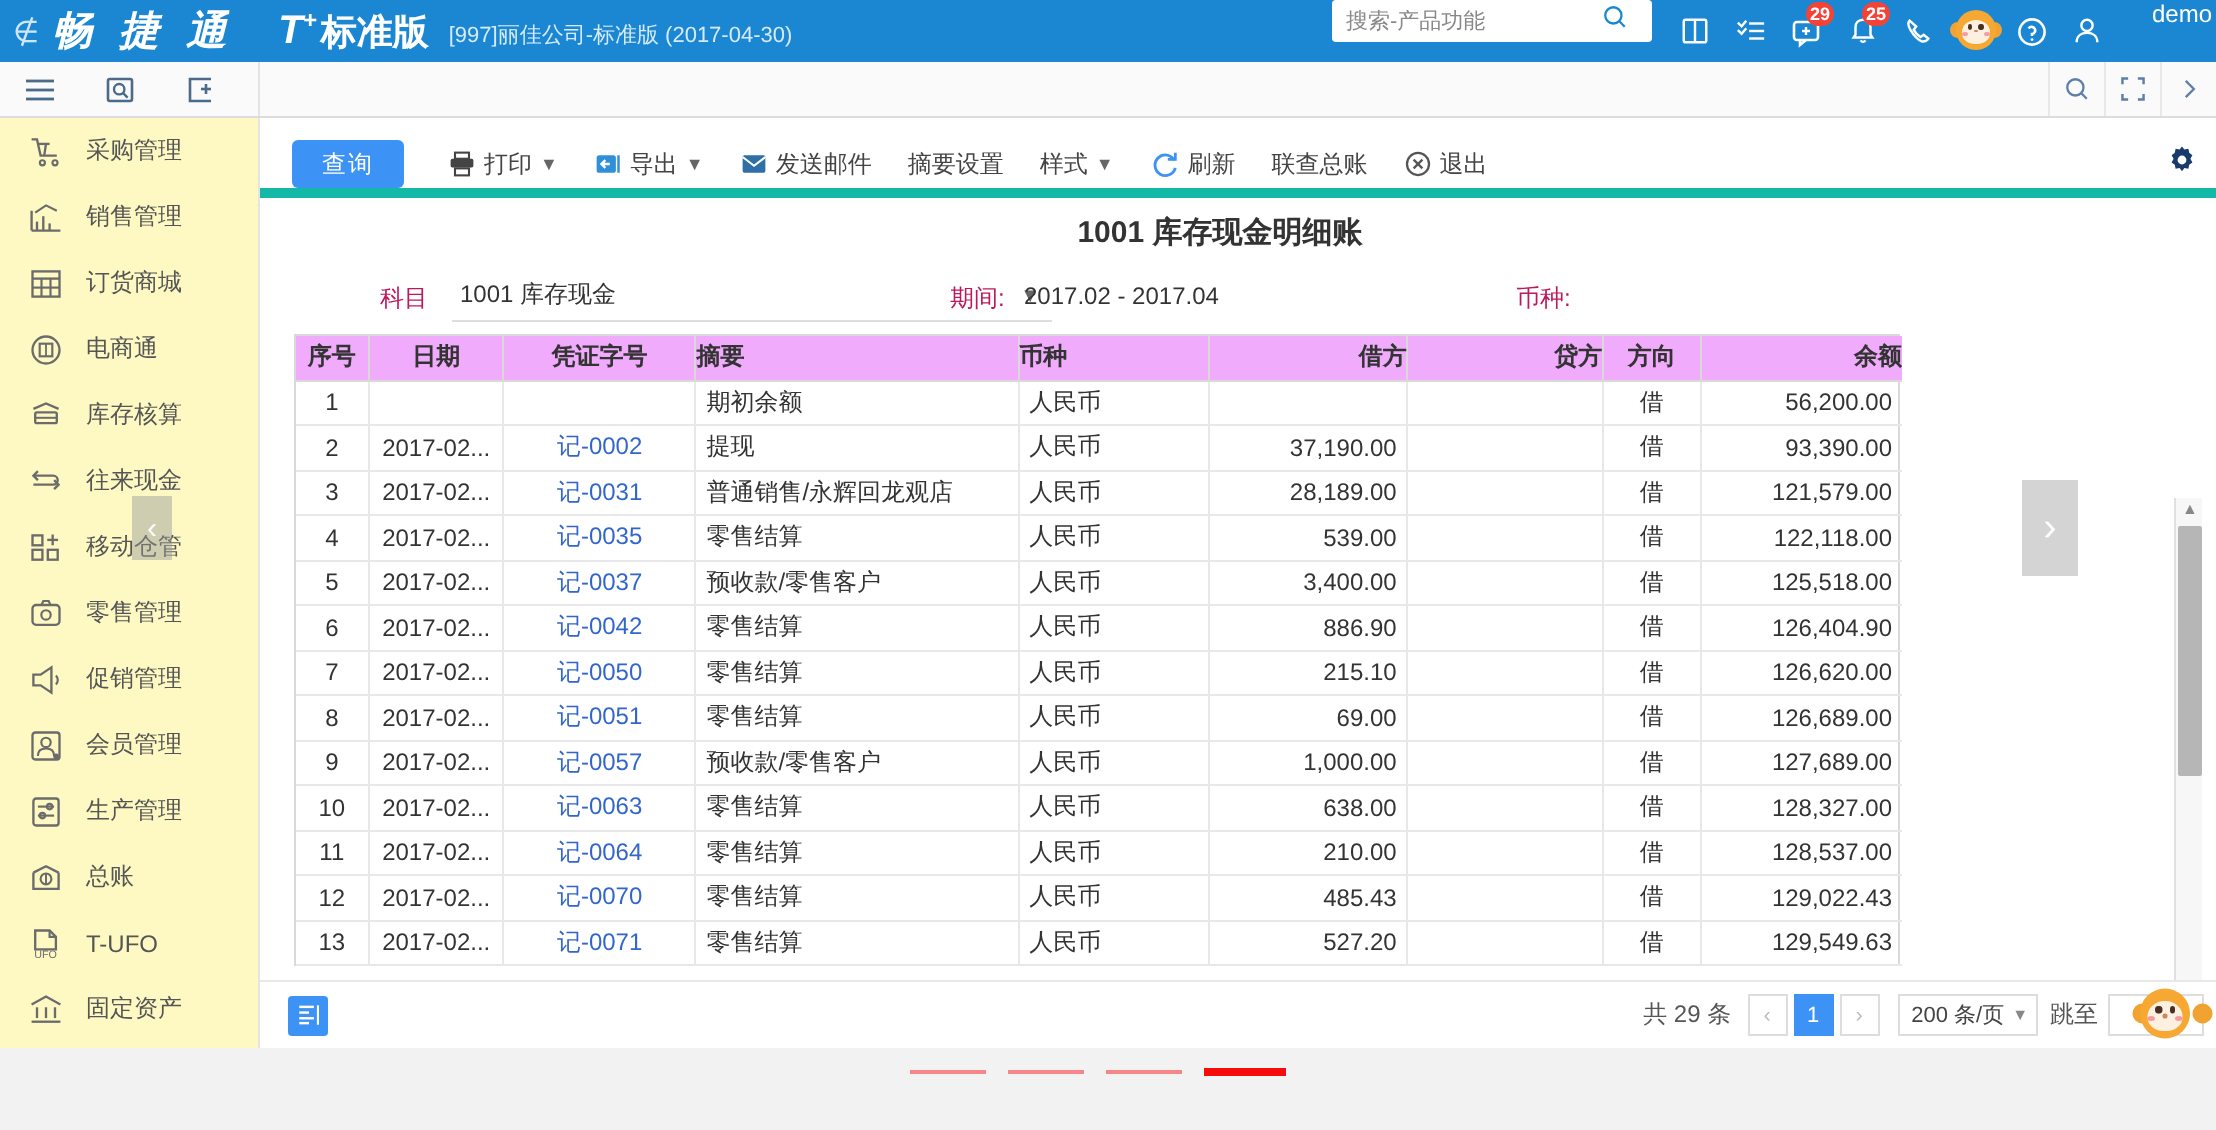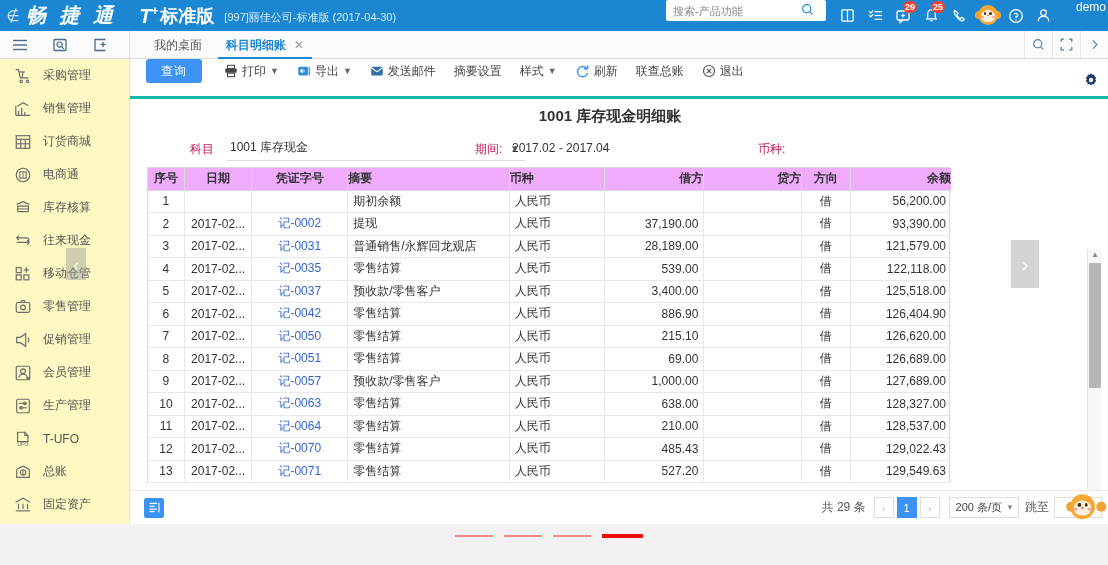--- a/index.html
+++ b/index.html
@@ -146,21 +146,21 @@
     justify-content: center; color: #fff; font-size: 15px; z-index: 6;
   }
 
   
   .main {
     position: absolute; left: 130px; top: 59px; width: 978px; height: 465px;
     background: #ffffff;
   }
   .toolbar {
     position: absolute; left: 0; top: 0; width: 978px; height: 40px;
-    border-bottom: 3px solid #14b8a6; display: flex; align-items: flex-start;
+    border-bottom: 5px solid #14b8a6; display: flex; align-items: flex-end;
     padding-left: 16px;
   }
   .btn-query {
     width: 56px; height: 24px; background: #3d93f5; color: #fff;
     font-size: 12px; border-radius: 3px; display: flex; align-items: center;
     justify-content: center; letter-spacing: 1px; margin-right: 22px;
   }
   .tb-item {
     display: flex; align-items: center; font-size: 12px; color: #444;
     margin-right: 18px; height: 24px;
@@ -401,29 +401,20 @@
     </div>
     <div class="tr-ico">
       <svg width="16" height="16" viewBox="0 0 16 16">
           <path d="M13.5 2.5 L3 2.5 L3 13.5 L13.5 13.5" fill="none" stroke="#4a6b8a" stroke-width="1.3"></path>
           <line x1="11" y1="5" x2="11" y2="10" stroke="#4a6b8a" stroke-width="1.3"></line>
           <line x1="8.5" y1="7.5" x2="13.5" y2="7.5" stroke="#4a6b8a" stroke-width="1.3"></line>
         </svg>
     </div>
   </div>
 
-  <div class="tabs">
-    <div class="tab">
-      <span>我的桌面</span>
-    </div>
-    <div class="tab active">
-      <span>科目明细账</span>
-      <span class="x">✕</span>
-    </div>
-  </div>
 
   <div class="tabrow-right">
     <div class="tr-ico2">
       <svg width="13" height="13" viewBox="0 0 16 16">
           <circle cx="7" cy="7" r="5" fill="none" stroke="#5b7fa6" stroke-width="1.4"></circle>
           <line x1="10.5" y1="10.5" x2="14" y2="14" stroke="#5b7fa6" stroke-width="1.4"></line>
         </svg>
     </div>
     <div class="tr-ico2">
       <svg width="13" height="13" viewBox="0 0 16 16">
@@ -567,38 +558,38 @@
           <line x1="5.5" y1="12" x2="14.5" y2="12" stroke="#6b6b6b" stroke-width="1.2"></line>
           <circle cx="8" cy="12" r="1.5" fill="none" stroke="#6b6b6b" stroke-width="1.2"></circle>
         </svg>
     </span>
     <span>生产管理</span>
   </div>
 
   <div class="side-item">
     <span class="side-ico">
       <svg width="18" height="18" viewBox="0 0 20 20">
-          <path d="M4 2.5 L12 2.5 L15.5 6 L15.5 13 L4 13 Z" fill="none" stroke="#6b6b6b" stroke-width="1.3"></path>
-          <path d="M12 2.5 L12 6 L15.5 6" fill="none" stroke="#6b6b6b" stroke-width="1.2"></path>
-          <text x="3.5" y="18" font-size="6" fill="#6b6b6b" font-family="sans-serif">UFO</text>
-        </svg>
-    </span>
-    <span>T-UFO</span>
-  </div>
-
-  <div class="side-item">
-    <span class="side-ico">
-      <svg width="18" height="18" viewBox="0 0 20 20">
           <path d="M3 7 L3 16 L17 16 L17 7" fill="none" stroke="#6b6b6b" stroke-width="1.3"></path>
           <path d="M3 7 L10 3.5 L17 7" fill="none" stroke="#6b6b6b" stroke-width="1.3"></path>
           <circle cx="10" cy="10.5" r="3" fill="none" stroke="#6b6b6b" stroke-width="1.2"></circle>
           <line x1="10" y1="7.6" x2="10" y2="13.4" stroke="#6b6b6b" stroke-width="1.1"></line>
         </svg>
     </span>
     <span>总账</span>
+  </div>
+
+  <div class="side-item">
+    <span class="side-ico">
+      <svg width="18" height="18" viewBox="0 0 20 20">
+          <path d="M4 2.5 L12 2.5 L15.5 6 L15.5 13 L4 13 Z" fill="none" stroke="#6b6b6b" stroke-width="1.3"></path>
+          <path d="M12 2.5 L12 6 L15.5 6" fill="none" stroke="#6b6b6b" stroke-width="1.2"></path>
+          <text x="3.5" y="18" font-size="6" fill="#6b6b6b" font-family="sans-serif">UFO</text>
+        </svg>
+    </span>
+    <span>T-UFO</span>
   </div>
 
   <div class="side-item">
     <span class="side-ico">
       <svg width="18" height="18" viewBox="0 0 20 20">
           <path d="M2 7 L10 2.5 L18 7" fill="none" stroke="#6b6b6b" stroke-width="1.3"></path>
           <line x1="5" y1="8.5" x2="5" y2="14.5" stroke="#6b6b6b" stroke-width="1.3"></line>
           <line x1="10" y1="8.5" x2="10" y2="14.5" stroke="#6b6b6b" stroke-width="1.3"></line>
           <line x1="15" y1="8.5" x2="15" y2="14.5" stroke="#6b6b6b" stroke-width="1.3"></line>
           <line x1="2" y1="16.5" x2="18" y2="16.5" stroke="#6b6b6b" stroke-width="1.3"></line>

